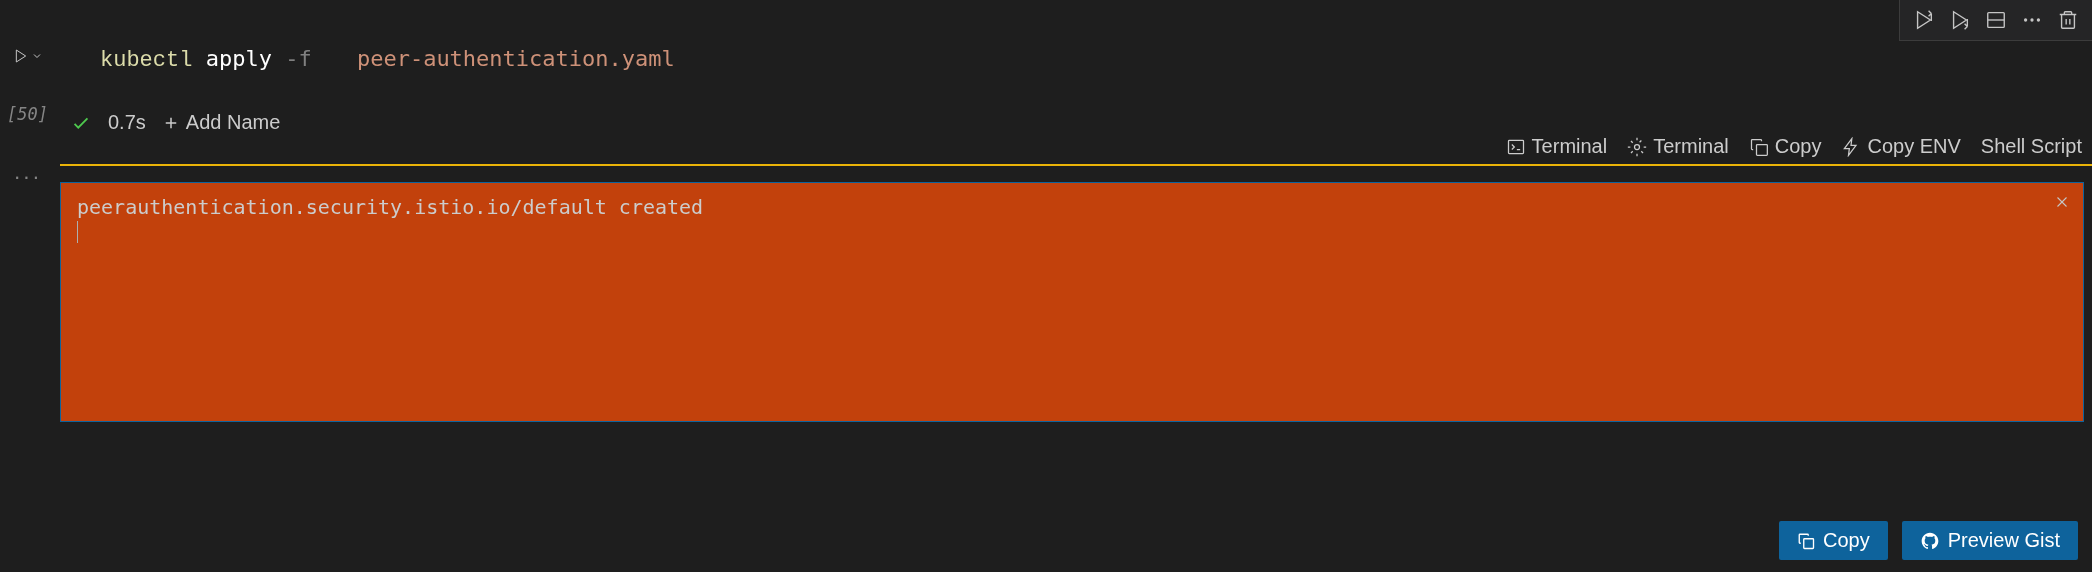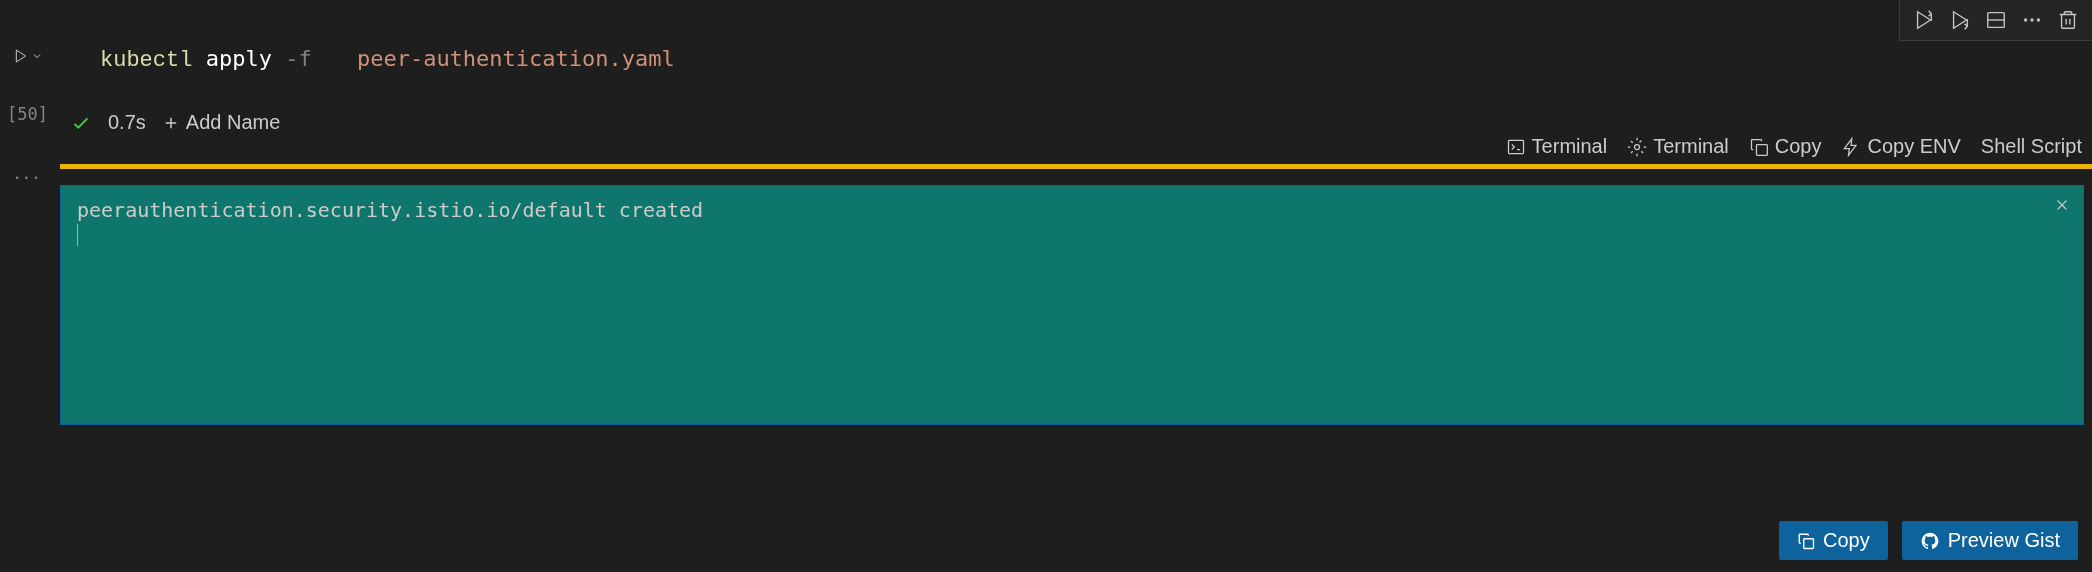--- a/index.html
+++ b/index.html
@@ -53,20 +53,21 @@
     .run-dropdown {
       display: flex;
       align-items: center;
       gap: 2px;
       cursor: pointer;
       margin-top: 8px;
     }
     .cell-index {
       font-family: "SF Mono", Monaco, Consolas, monospace;
       font-size: 17px;
+      font-style: italic;
     }
     .more-dots {
       font-size: 22px;
       cursor: pointer;
       letter-spacing: 2px;
     }
     .cell-container {
       position: absolute;
       left: 60px;
       top: 38px;
@@ -79,21 +80,21 @@
     }
     .cmd-base { color: #dcdcaa; font-family: Liberation Mono, monospace; }
     .cmd-sub { color: #ffffff; }
     .cmd-flag { color: #808080; }
     .cmd-arg { color: #ce9178; margin-left: 32px; }
     .status-bar {
       display: flex;
       align-items: center;
       padding: 6px 10px 6px 10px;
       gap: 18px;
-      border-bottom: 5px solid #eab308;
+      border-bottom: 2px solid #eab308;
     }
     .status-left {
       display: flex;
       align-items: center;
       gap: 16px;
     }
     .status-right {
       margin-left: auto;
       display: flex;
       align-items: center;
@@ -114,21 +115,21 @@
       display: flex;
       align-items: center;
       gap: 6px;
       cursor: pointer;
       color: #cccccc;
       font-size: 20px;
     }
     .output-box {
       margin: 16px 8px 0 0;
       border: 1px solid #0e639c;
-      background: #0f766e;
+      background: #c2410c;
       padding: 12px 16px;
       position: relative;
       height: 240px;
       font-family: "SF Mono", Monaco, Consolas, monospace;
       font-size: 20px;
       color: #cccccc;
     }
     .output-close {
       position: absolute;
       top: 10px;

